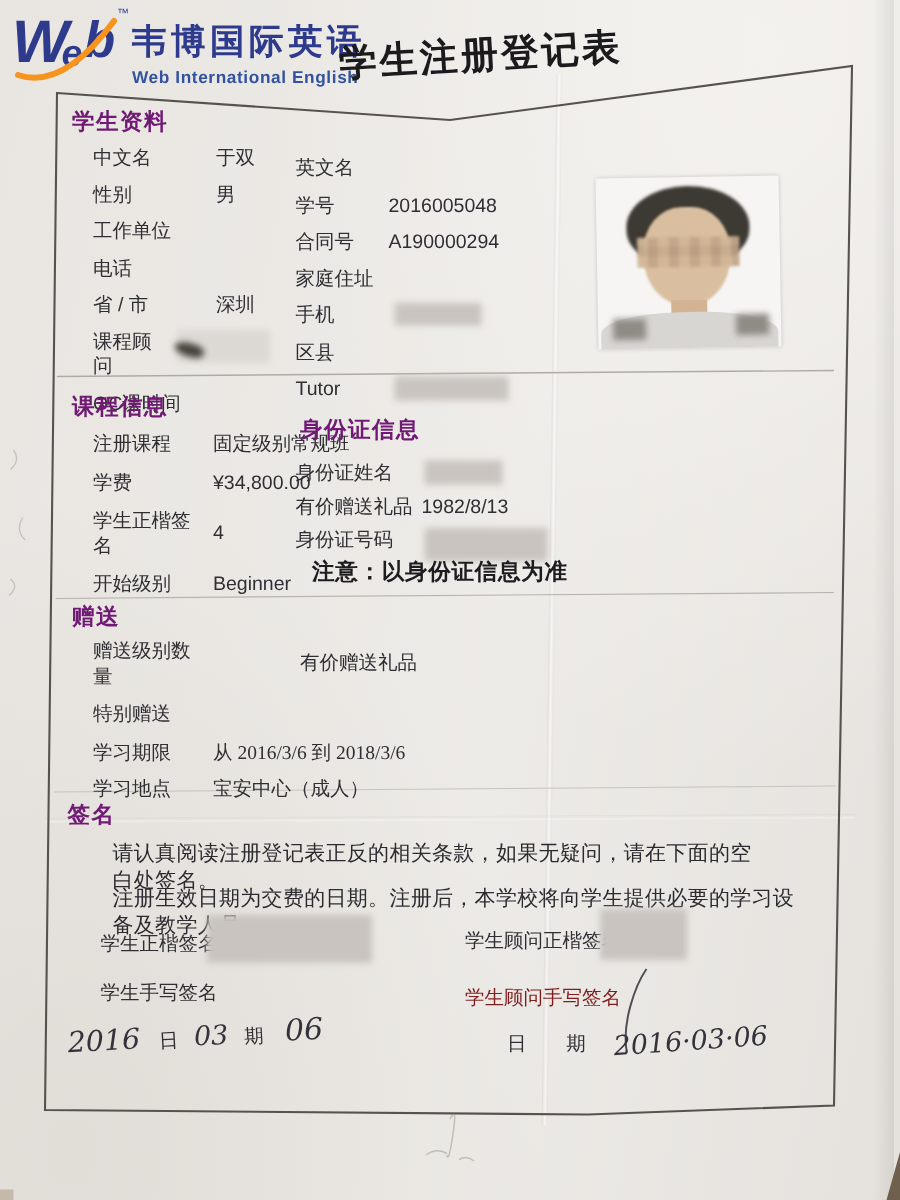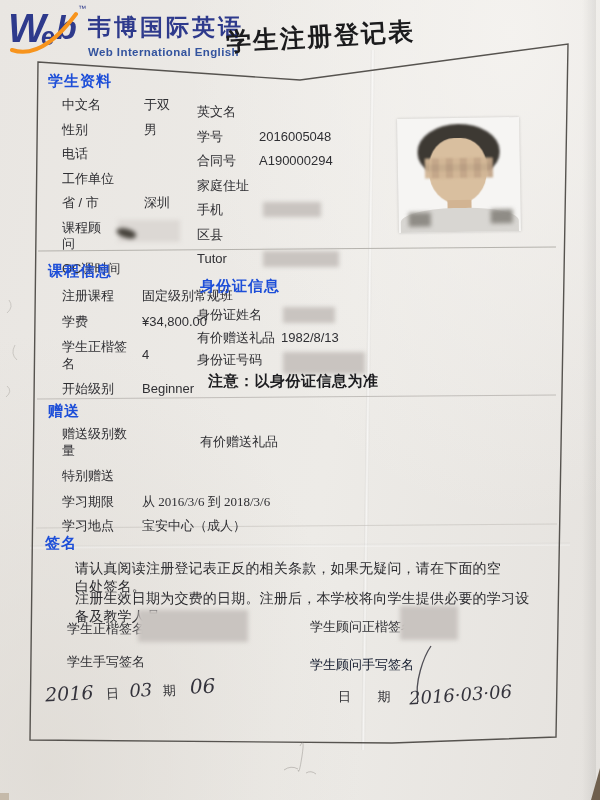--- a/index.html
+++ b/index.html
@@ -30,21 +30,21 @@
   .logo-e{position:absolute;left:33px;top:18px;font-size:25px;font-weight:bold;font-style:italic;}
   .logo-b{position:absolute;left:48px;top:4px;font-size:34px;font-weight:bold;font-style:italic;}
   .logo-tm{position:absolute;left:70px;top:0;font-size:8px;}
   .brand{position:absolute;left:88px;top:12px;z-index:5;}
   .brand-cn{font-size:23px;font-weight:bold;color:#2e3a8c;letter-spacing:3px;}
   .brand-en{font-size:11.5px;font-weight:bold;color:#33539e;margin-top:3px;letter-spacing:.4px;}
   .form-title{position:absolute;left:226px;top:20px;z-index:5;font-size:25px;font-weight:800;
     color:#1b1b1d;letter-spacing:2px;transform:rotate(-3.4deg);}
 
   
-  .sec-h{font-size:15px;font-weight:bold;color:#1d4ed8;letter-spacing:1px;}
+  .sec-h{font-size:15px;font-weight:bold;color:#701a75;letter-spacing:1px;}
   .row{display:flex;align-items:flex-start;margin-bottom:8px;font-size:13px;
     color:#2f2f33;line-height:16.5px;min-height:16.5px;}
   .lbl{flex-shrink:0;}
   .val{margin-left:4px;}
   .abs{position:absolute;z-index:4;}
   .redact{display:inline-block;background:#c9c4c0;filter:blur(2px);border-radius:1px;}
   .redact.light{background:#dcd8d4;}
   .penmark{display:inline-block;width:20px;height:9px;background:#47433c;border-radius:60% 40% 50% 50%;
     transform:rotate(18deg) translateY(6px);filter:blur(.5px);}
   .notice{font-size:15px;font-weight:bold;color:#1d1d20;letter-spacing:.5px;}
@@ -121,25 +121,25 @@
 <div class="abs" style="left:62px;top:97px;width:135px;">
   <div class="row">
     <span class="lbl" style="width:78px">中文名</span>
     <span class="val">于双</span>
     </div>
   <div class="row">
     <span class="lbl" style="width:78px">性别</span>
     <span class="val">男</span>
     </div>
   <div class="row">
+    <span class="lbl" style="width:78px">工作单位</span>
+    <span class="val"></span>
+    </div>
+  <div class="row">
     <span class="lbl" style="width:78px">电话</span>
-    <span class="val"></span>
-    </div>
-  <div class="row">
-    <span class="lbl" style="width:78px">工作单位</span>
     <span class="val"></span>
     </div>
   <div class="row">
     <span class="lbl" style="width:78px">省 / 市</span>
     <span class="val">深圳</span>
     </div>
   <div class="row">
     <span class="lbl" style="width:50px">课程顾问</span>
     <span class="redact light" style="width:62px;height:22px;margin-left:6px"><span class="penmark"></span></span>
     </div>
@@ -239,21 +239,21 @@
 <div class="abs sec-h" style="left:45px;top:534px;">签名</div>
 <div class="abs para" style="left:75px;top:560px;width:440px;">请认真阅读注册登记表正反的相关条款，如果无疑问，请在下面的空白处签名。</div>
 <div class="abs para" style="left:75px;top:590px;width:460px;">注册生效日期为交费的日期。注册后，本学校将向学生提供必要的学习设备及教学人员。</div>
 
 <div class="abs" style="left:67px;top:620px;font-size:13px;color:#2f2f33;">学生正楷签名</div>
 <span class="abs redact" style="left:138px;top:610px;width:110px;height:32px;"></span>
 <div class="abs" style="left:310px;top:618px;font-size:13px;color:#2f2f33;">学生顾问正楷签名</div>
 <span class="abs redact" style="left:400px;top:606px;width:58px;height:34px;"></span>
 
 <div class="abs" style="left:67px;top:653px;font-size:13px;color:#2f2f33;">学生手写签名</div>
-<div class="abs" style="left:310px;top:656px;font-size:13px;color:#0f172a;">学生顾问手写签名</div>
+<div class="abs" style="left:310px;top:656px;font-size:13px;color:#7f1d1d;">学生顾问手写签名</div>
 
 <div class="abs" style="left:45px;top:678px;transform:rotate(-3deg);">
   <span class="hand" style="font-size:19px">2016</span>
   <span class="pdate" style="margin-left:8px">日</span>
   <span class="hand" style="font-size:18px;margin-left:6px">03</span>
   <span class="pdate" style="margin-left:6px">期</span>
   <span class="hand" style="font-size:20px;margin-left:10px">06</span>
 </div>
 
 <div class="abs" style="left:338px;top:684px;">

